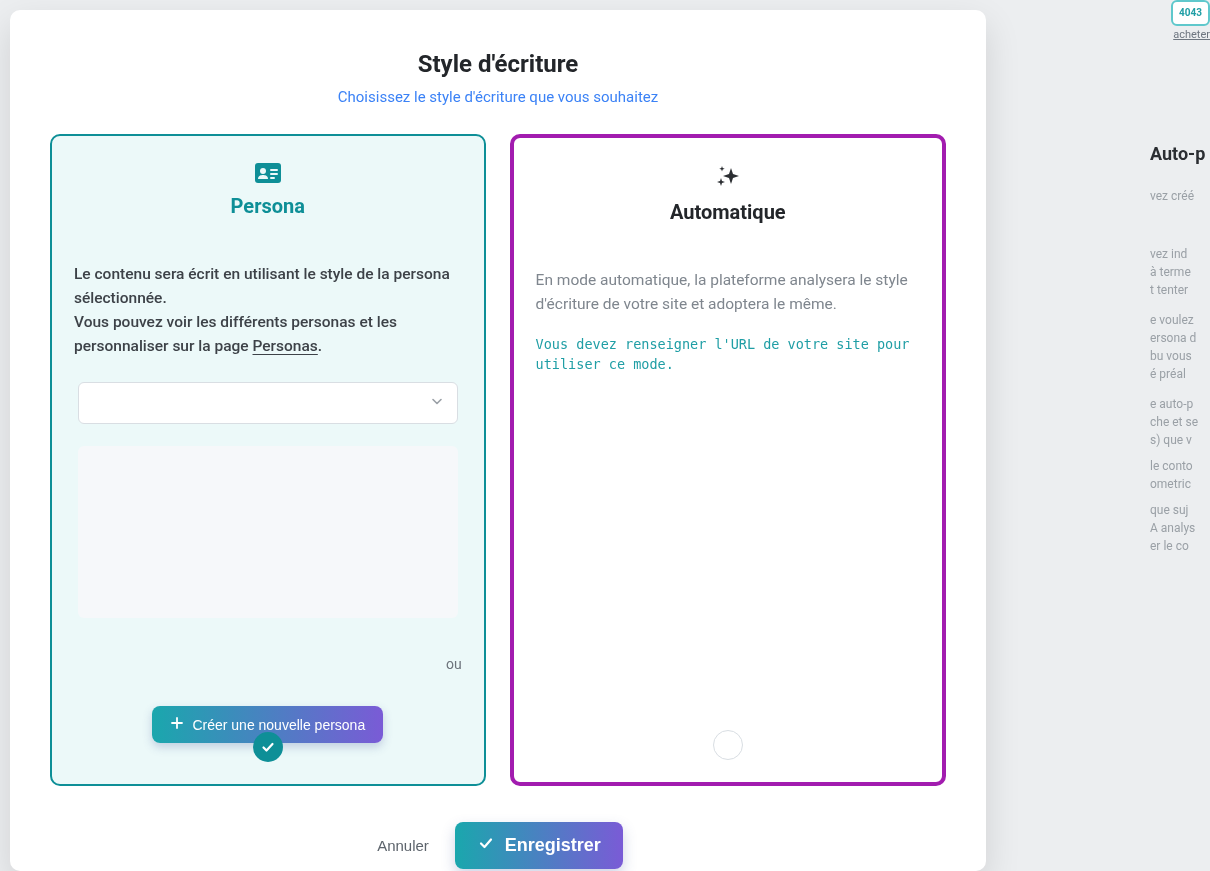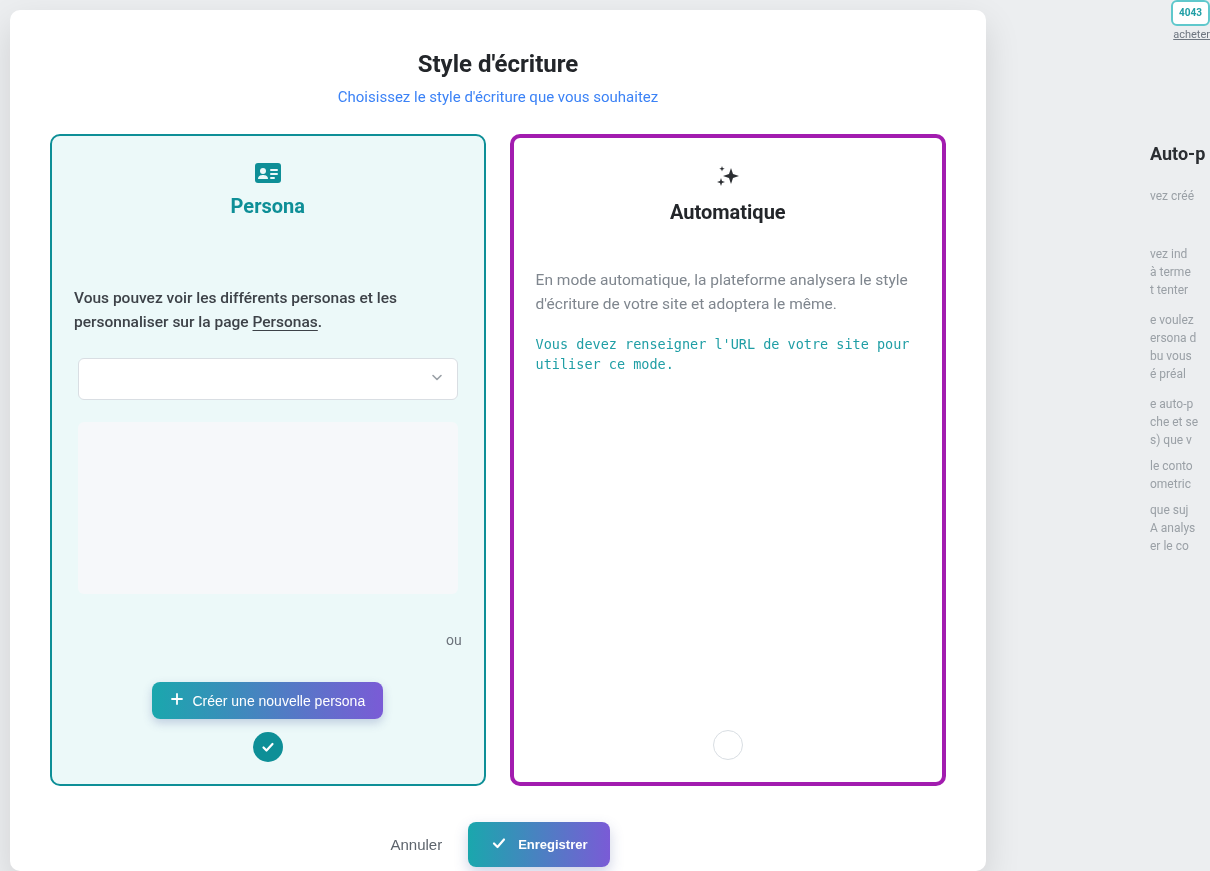--- a/index.html
+++ b/index.html
@@ -247,21 +247,21 @@
   }
   .btn-save {
     display: inline-flex;
     align-items: center;
     gap: 10px;
     padding: 12px 22px;
     border: none;
     border-radius: 8px;
     background: linear-gradient(90deg, #1aa7ad 0%, #7a5bd6 100%);
     color: #ffffff;
-    font-size: 13px;
+    font-size: 18px;
     font-weight: 600;
     cursor: pointer;
     box-shadow: 0 6px 14px rgba(60,80,150,0.25);
   }
 </style>
 </head>
 <body>
 
 <div class="bg-right">
   <div class="badge">4043</div>
@@ -308,21 +308,21 @@
               <path d="M4 17 C4 13.5 7 13 9 13 C11 13 14 13.5 14 17 Z" fill="#ecf9f9"></path>
               <rect x="16" y="7" width="8" height="2" rx="1" fill="#ecf9f9"></rect>
               <rect x="16" y="11" width="8" height="2" rx="1" fill="#ecf9f9"></rect>
               <rect x="16" y="15" width="5" height="2" rx="1" fill="#ecf9f9"></rect>
             </svg>
           </span>
           <div class="card-title">Persona</div>
         </div>
 
         <p class="card-desc">
-          <br>
+          <span>Le contenu sera écrit en utilisant le style de la persona sélectionnée.</span><br>
           <span>Vous pouvez voir les différents personas et les personnaliser sur la page </span><span class="link">Personas</span><span>.</span>
         </p>
 
         <div class="select-wrap">
           <div class="select"></div>
           <span class="chev">
             <svg width="14" height="14" viewBox="0 0 14 14">
                 <path d="M3 5 L7 9 L11 5" stroke="#9aa0a6" stroke-width="1.6" fill="none" stroke-linecap="round" stroke-linejoin="round"></path>
               </svg>
           </span>

